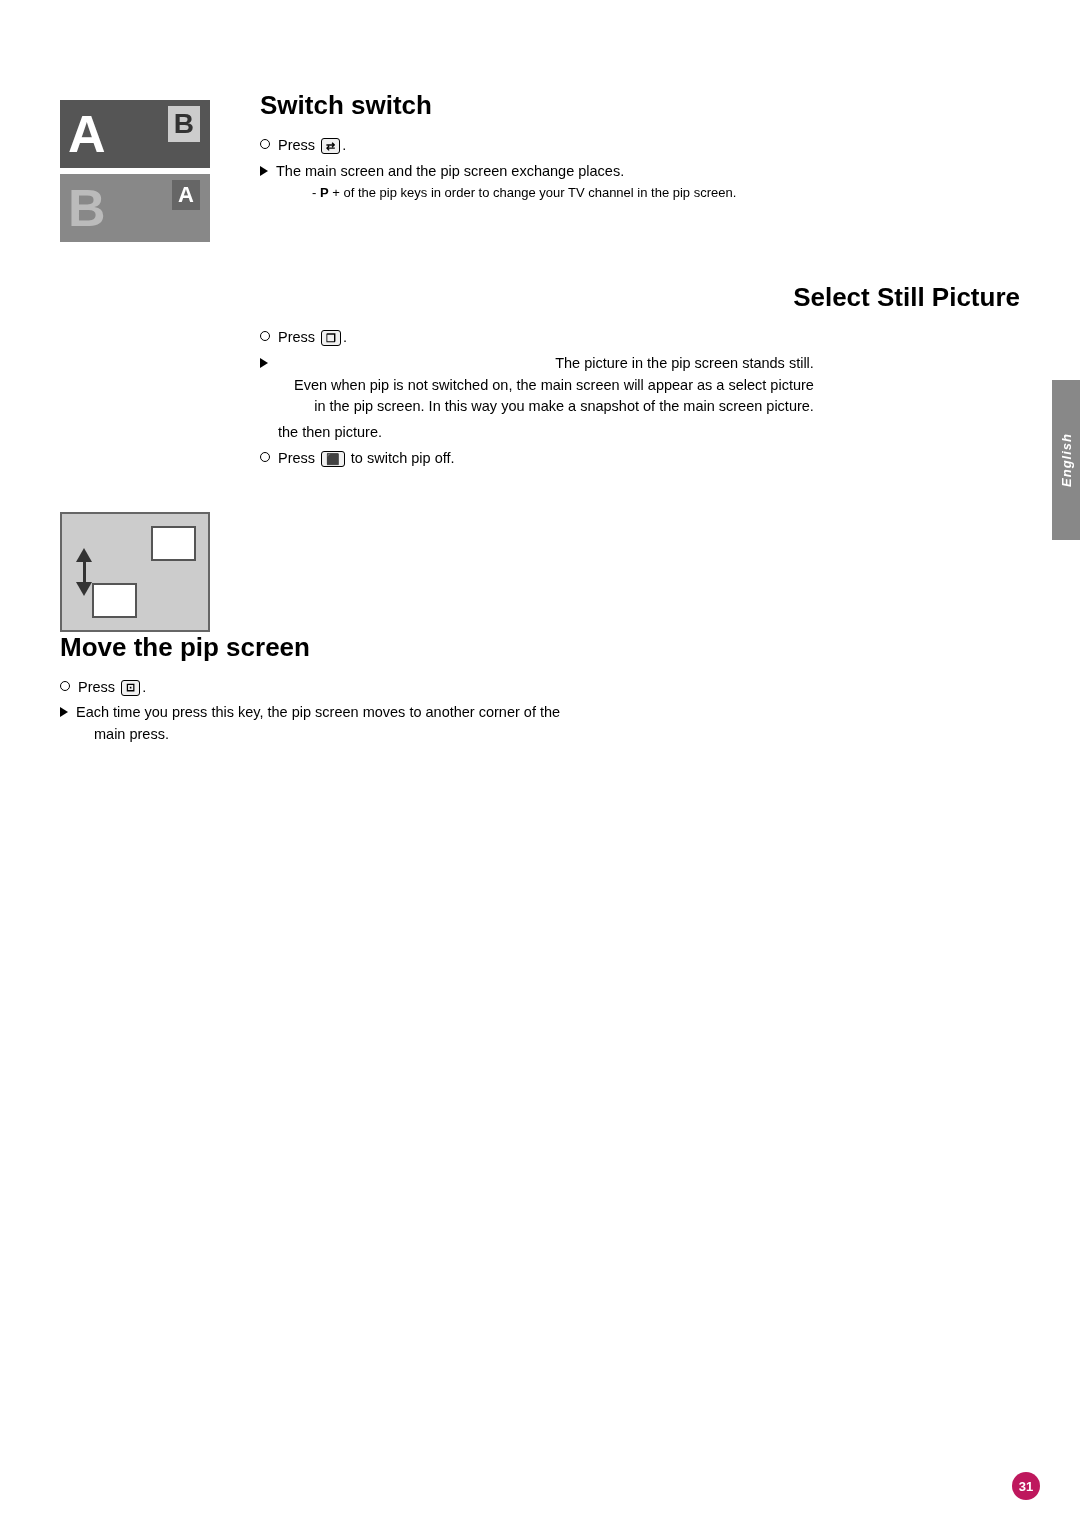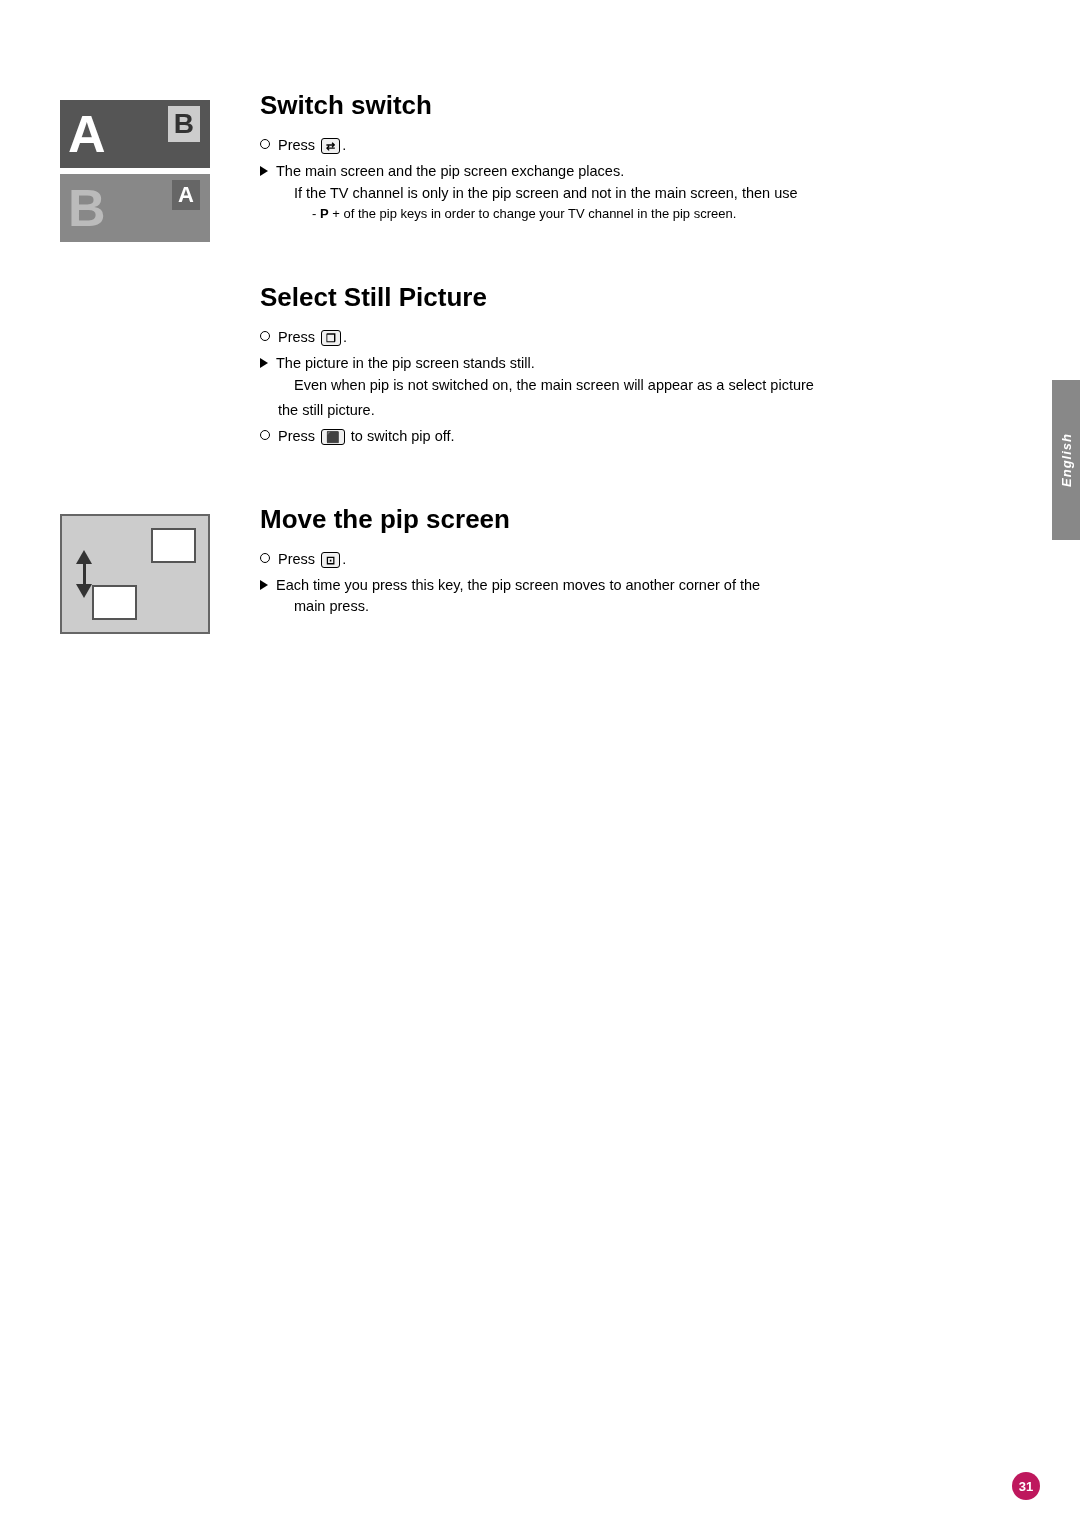--- a/index.html
+++ b/index.html
@@ -220,28 +220,29 @@
       min-width: 18px;
       height: 16px;
       vertical-align: middle;
       margin: 0 2px;
       background: #f0f0f0;
       font-weight: bold;
     }
 
     
     .section-still {
-      margin-bottom: 56px;
+      margin-bottom: 32px;
       padding-left: 200px;
+      text-align: right;
     }
 
     
     .section-move {
       display: flex;
-      flex-direction: row;
+      flex-direction: column;
       margin-bottom: 40px;
     }
 
     .move-image {
       width: 160px;
       min-width: 160px;
       margin-right: 40px;
       margin-top: 10px;
     }
 
@@ -338,21 +339,20 @@
           <li class="bullet-item">
             <span class="bullet-circle"></span>
             <span>
               Press <span class="key-icon">⇄</span>.
             </span>
           </li>
           <li class="bullet-item">
             <span class="bullet-triangle"></span>
             <span>
               The main screen and the pip screen exchange places.<br>
-              <span class="sub-text">If the TV channel is only in the pip screen and not in the main screen, then use</span>
               <span class="indent-text">- <strong>P</strong> + of the pip keys in order to change your TV channel in the pip screen.</span>
             </span>
           </li>
         </ul>
       </div>
     </div>
 
     <div class="section-still">
       <h2 class="section-title">Select Still Picture</h2>
 
@@ -361,24 +361,25 @@
           <span class="bullet-circle"></span>
           <span>
             Press <span class="key-icon">❒</span>.
           </span>
         </li>
         <li class="bullet-item">
           <span class="bullet-triangle"></span>
           <span>
             The picture in the pip screen stands still.<br>
             <span class="sub-text">Even when pip is not switched on, the main screen will appear as a select picture</span>
+            <span class="sub-text">in the pip screen. In this way you make a snapshot of the main screen picture.</span>
           </span>
         </li>
         <li class="bullet-item" style="padding-left:18px;">
-          <span>the still picture.</span>
+          <span>the then picture.</span>
         </li>
         <li class="bullet-item">
           <span class="bullet-circle"></span>
           <span>
             Press <span class="key-icon">⬛</span> to switch pip off.
           </span>
         </li>
       </ul>
     </div>
 

